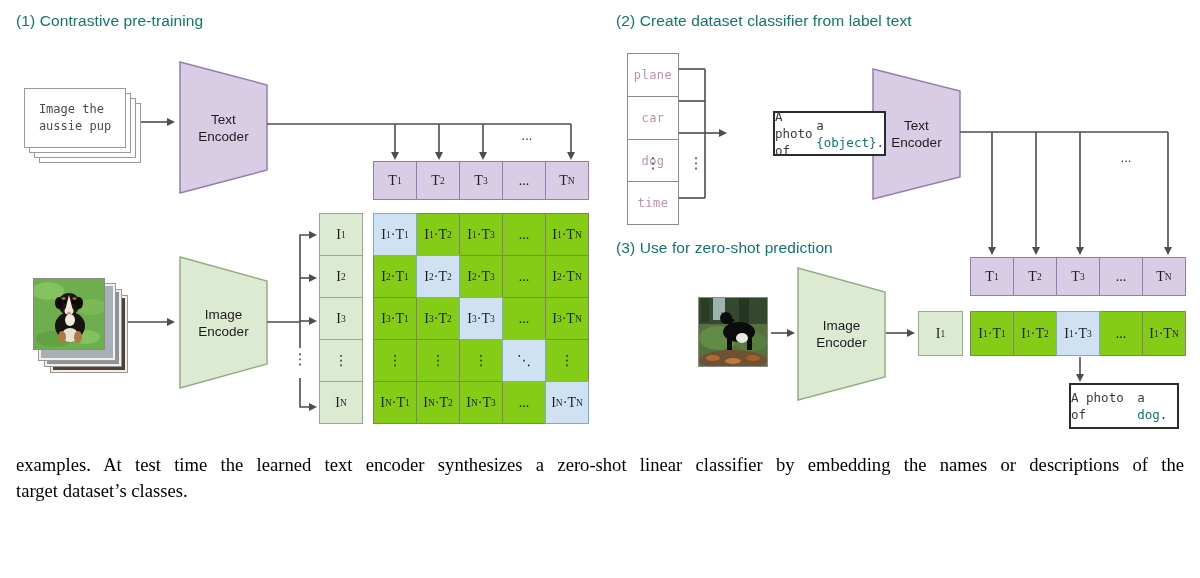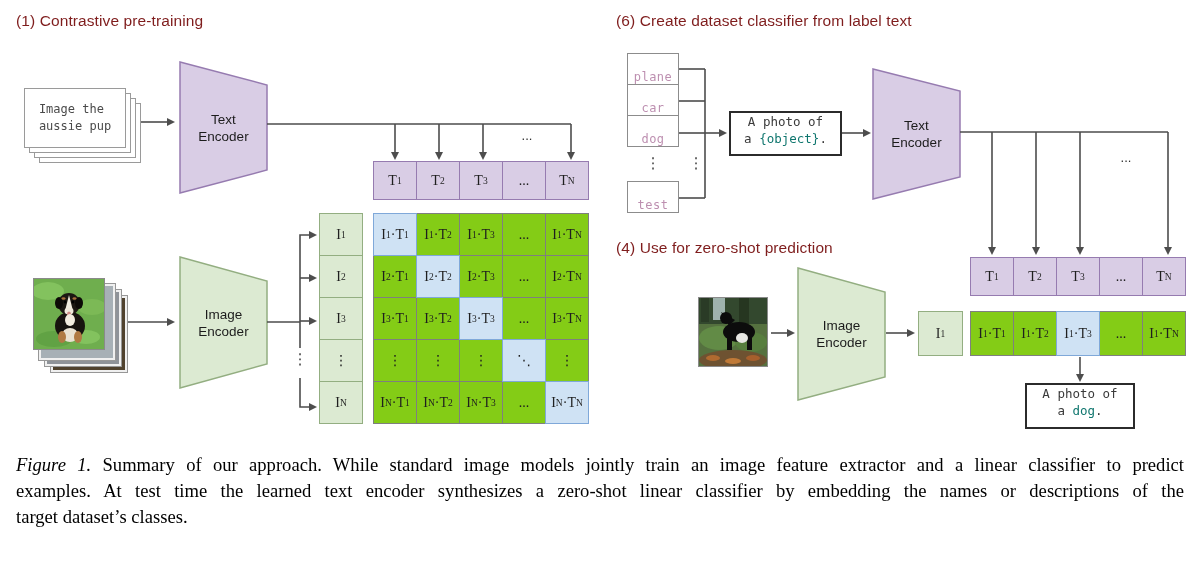--- a/index.html
+++ b/index.html
@@ -1,18 +1,18 @@
 <!DOCTYPE html>
 <html><head>
 <meta charset="utf-8">
 <style>
   html,body{margin:0;padding:0;background:#ffffff;}
   body{width:1200px;height:578px;position:relative;font-family:"Liberation Sans",sans-serif;overflow:hidden;}
   .abs{position:absolute;}
-  .section-title{font-size:15.5px;color:#7f1d1d;letter-spacing:.1px;}
+  .section-title{font-size:15.5px;color:#0f766e;letter-spacing:.1px;}
   
   .card{background:#fff;border:1.5px solid #9a9a9a;}
   .text-card{width:100px;height:58px;display:flex;align-items:center;justify-content:center;}
   .mono{font-family:"DejaVu Sans Mono","Liberation Mono",monospace;}
   .text-card .txt{font-size:12px;line-height:17px;color:#4a4a4a;white-space:pre;text-align:left;}
   .photo-back{width:72px;height:72px;border:2px solid #f0f0f0;box-shadow:0 0 0 1px #979797;}
   .photo{width:72px;height:72px;border:1px solid #8a8a8a;box-sizing:border-box;}
   
   .enc-label{display:flex;align-items:center;justify-content:center;text-align:center;font-size:13.5px;color:#1c1c1c;line-height:17px;}
   .enc-label span{display:block;width:62px;}
@@ -28,27 +28,27 @@
   .gc:first-child{margin-top:0;}
   .mrow{display:flex;margin-top:-1px;}
   .mrow:first-child{margin-top:0;border-radius:11px;}
   .wc{width:44px;height:43px;border:1px solid #7f7f7f;margin-left:-1px;background:#84cc16;}
   .wc:first-child{margin-left:0;}
   .prod .wc{height:45px;}
   .hl{background:#cfe2f4 !important;border-color:#7fa8d9 !important;position:relative;z-index:2;}
   .dots{font-size:13px;color:#2f2f2f;text-align:center;}
   .vdots{font-family:"Liberation Serif",serif;font-size:15px;color:#444;text-align:center;}
   
-  .lbl-cell{width:52px;height:32px;border:1px solid #8c8c8c;margin-top:-1px;box-sizing:border-box;
-            display:flex;align-items:flex-end;justify-content:center;background:#fff;}
+  .lbl-cell{width:52px;height:44px;border:1px solid #8c8c8c;margin-top:-1px;box-sizing:border-box;
+            display:flex;align-items:center;justify-content:center;background:#fff;}
   .lbl-cell:first-child{margin-top:0;}
   .lbl-txt{font-size:12px;color:#bd8fb0;letter-spacing:.5px;}
   
-  .prompt-box{background:#fff;border:2px solid #2b2b2b;box-sizing:border-box;display:flex;flex-direction:column;
-              align-items:center;font-size:12.5px;line-height:17px;color:#3a3a3a;}
+  .prompt-box{background:#fff;border:2px solid #2b2b2b;box-sizing:border-box;display:flex;
+              align-items:center;justify-content:center;font-size:12.5px;line-height:17px;color:#3a3a3a;margin-left:44px;}
   .pink{color:#0f766e;}
   
   .caption{width:1168px;font-family:"Liberation Serif",serif;font-size:18.6px;line-height:26px;color:#000;}
   .cap-line{text-align:justify;text-align-last:justify;}
   .cap-line.last{text-align:right;text-align-last:left;}
   .fig-label{font-style:italic;}
   svg.overlay{position:absolute;left:0;top:0;z-index:1;}
   .abs{z-index:2;}
 </style>
 </head>
@@ -96,22 +96,22 @@
     <line x1="1080" y1="132" x2="1080" y2="248" marker-end="url(#ah)"></line>
     <line x1="1168" y1="132" x2="1168" y2="248" marker-end="url(#ah)"></line>
 
     <line x1="771" y1="333" x2="788" y2="333" marker-end="url(#ah)"></line>
     <line x1="886" y1="333" x2="908" y2="333" marker-end="url(#ah)"></line>
     <line x1="1080" y1="357" x2="1080" y2="375" marker-end="url(#ah)"></line>
   </g>
 </svg>
 
 <div class="abs section-title" style="left:16px;top:12px;">(1) Contrastive pre-training</div>
-<div class="abs section-title" style="left:616px;top:12px;">(6) Create dataset classifier from label text</div>
-<div class="abs section-title" style="left:616px;top:239px;">(4) Use for zero-shot prediction</div>
+<div class="abs section-title" style="left:616px;top:12px;">(2) Create dataset classifier from label text</div>
+<div class="abs section-title" style="left:616px;top:239px;">(3) Use for zero-shot prediction</div>
 
 <div class="abs card text-card" style="left:39px;top:103px;"></div>
 <div class="abs card text-card" style="left:34px;top:98px;"></div>
 <div class="abs card text-card" style="left:29px;top:93px;"></div>
 <div class="abs card text-card" style="left:24px;top:88px;">
   <div class="txt mono">Image the
 aussie pup</div>
 </div>
 
 <div class="abs enc-label" style="left:180px;top:62px;width:87px;height:131px;">
@@ -210,21 +210,21 @@
   <div class="lbl-cell">
       <span class="lbl-txt mono">car</span>
     </div>
   <div class="lbl-cell">
       <span class="lbl-txt mono">dog</span>
     </div>
 </div>
 <div class="abs vdots" style="left:645px;top:154px;width:16px;">⋮</div>
 <div class="abs vdots" style="left:688px;top:154px;width:16px;">⋮</div>
 <div class="abs lbl-cell" style="left:627px;top:182px;">
-  <span class="lbl-txt mono">test</span>
+  <span class="lbl-txt mono">time</span>
 </div>
 
 <div class="abs prompt-box mono" style="left:729px;top:111px;width:113px;height:45px;">
   <div>A photo of</div>
   <div><span>a </span><span class="pink">{object}</span><span>.</span></div>
 </div>
 
 <div class="abs enc-label" style="left:873px;top:69px;width:87px;height:130px;">
   <span>Text Encoder</span>
 </div>
@@ -269,16 +269,15 @@
     <div class="cell wc">...</div>
     <div class="cell wc">I<sub>1</sub>·T<sub>N</sub></div>
   </div>
 
 <div class="abs prompt-box mono" style="left:1025px;top:383px;width:110px;height:46px;">
   <div>A photo of</div>
   <div><span>a </span><span class="pink">dog</span><span>.</span></div>
 </div>
 
 <div class="abs caption" style="left:16px;top:452px;">
-  <div class="cap-line"><span class="fig-label">Figure 1.</span> <span>Summary of our approach. While standard image models jointly train an image feature extractor and a linear classifier to predict</span></div>
   <div class="cap-line">examples. At test time the learned text encoder synthesizes a zero-shot linear classifier by embedding the names or descriptions of the</div>
   <div class="cap-line last">target dataset’s classes.</div>
 </div>
 
 </body></html>

